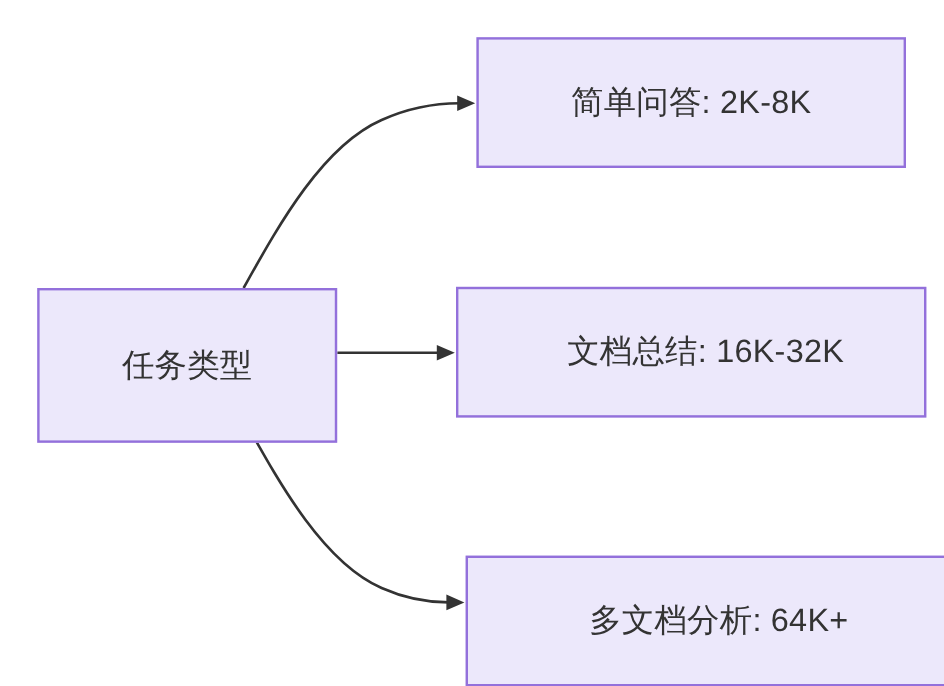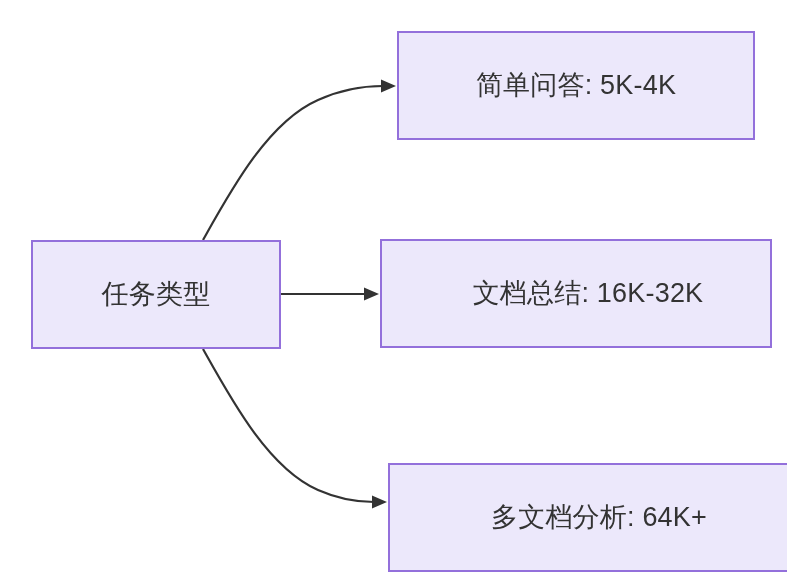--- a/index.html
+++ b/index.html
@@ -50,21 +50,21 @@
   .node-label {
     color: #333333;
     font-size: 27px;
     line-height: 1.15;
     letter-spacing: 0.2px;
     white-space: nowrap;
     text-align: center;
     font-weight: 400;
   }
   
-  #node-root        { left: 31px;  top: 240px; width: 250px; height: 109px; }
+  #node-root        { left: 31px;  top: 240px; width: 250px; height: 129px; }
   #node-simple-qa   { left: 397px; top: 31px;  width: 358px; height: 109px; }
   #node-doc-summary { left: 380px; top: 239px; width: 392px; height: 109px; padding-left: 24px; }
   #node-multi-doc   { left: 388px; top: 447px; width: 422px; height: 109px; margin-top: 16px; }
 </style>
 </head>
 <body>
 
 <div id="diagram-canvas">
 
   <svg id="edge-layer" width="787" height="572" viewBox="0 0 787 572" xmlns="http://www.w3.org/2000/svg">
@@ -83,21 +83,21 @@
       <path class="edge-path" d="M 203,349 C 231,399 268,468 318,490 C 336,498 356,502 374,502"></path>
       <polygon class="edge-arrowhead" points="387,502 372,495.5 372,508.5"></polygon>
     </g>
   </svg>
 
   <div class="node" id="node-root">
     <span class="node-label">任务类型</span>
   </div>
 
   <div class="node" id="node-simple-qa">
-    <span class="node-label">简单问答: 5K-4K</span>
+    <span class="node-label">简单问答: 2K-8K</span>
   </div>
 
   <div class="node" id="node-doc-summary">
     <span class="node-label">文档总结: 16K-32K</span>
   </div>
 
   <div class="node" id="node-multi-doc">
     <span class="node-label">多文档分析: 64K+</span>
   </div>
 

